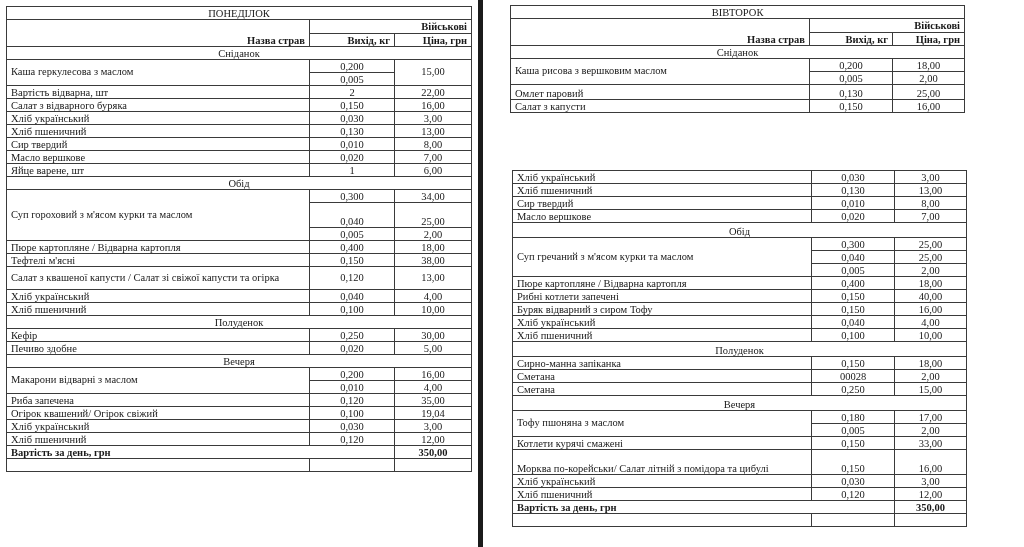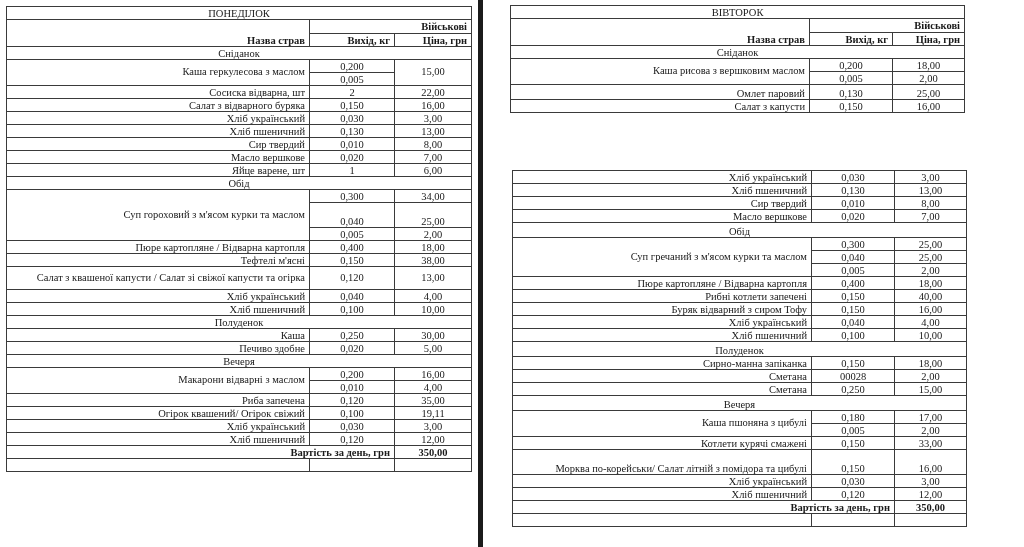--- a/index.html
+++ b/index.html
@@ -13,21 +13,21 @@
   .divider-v { position: absolute; background: #1b1b1b; }
   .divider-h { position: absolute; background: #1b1b1b; }
   table.menu {
     border-collapse: collapse; table-layout: fixed;
     font-size: 10.5px; line-height: 1;
   }
   table.menu td {
     border: 1px solid #3a3a3a; padding: 0 4px; height: 12px;
     white-space: nowrap; overflow: hidden; vertical-align: bottom;
   }
-  td.name { text-align: right; }
+  td.name { text-align: left; }
   td.num { text-align: center; }
   td.hdr { font-weight: bold; text-align: right; vertical-align: middle; }
   td.total { font-weight: bold; }
   td.section { text-align: center; }
   td.name.mid { vertical-align: middle; }
   td.num.mid { vertical-align: middle; }
   td.empty { height: 10px; }
 </style>
 </head>
 <body>
@@ -56,21 +56,21 @@
         </tr>
     <tr>
       <td rowspan="2" class="name mid">Каша геркулесова з маслом</td>
       <td class="num">0,200</td>
       <td rowspan="2" class="num mid">15,00</td>
     </tr>
     <tr>
       <td class="num">0,005</td>
     </tr>
     <tr>
-          <td class="name">Сосиска відварна, шт</td>
+          <td class="name">Вартість відварна, шт</td>
           <td class="num">2</td>
           <td class="num">22,00</td>
         </tr>
     <tr>
           <td class="name">Салат з відварного буряка</td>
           <td class="num">0,150</td>
           <td class="num">16,00</td>
         </tr>
     <tr>
           <td class="name">Хліб український</td>
@@ -137,21 +137,21 @@
     <tr>
           <td class="name">Хліб пшеничний</td>
           <td class="num">0,100</td>
           <td class="num">10,00</td>
         </tr>
 
     <tr>
           <td colspan="3" class="section">Полуденок</td>
         </tr>
     <tr>
-          <td class="name">Каша</td>
+          <td class="name">Кефір</td>
           <td class="num">0,250</td>
           <td class="num">30,00</td>
         </tr>
     <tr>
           <td class="name">Печиво здобне</td>
           <td class="num">0,020</td>
           <td class="num">5,00</td>
         </tr>
 
     <tr>
@@ -167,21 +167,21 @@
       <td class="num">4,00</td>
     </tr>
     <tr>
           <td class="name">Риба запечена</td>
           <td class="num">0,120</td>
           <td class="num">35,00</td>
         </tr>
     <tr>
           <td class="name">Огірок квашений/ Огірок свіжий</td>
           <td class="num">0,100</td>
-          <td class="num">19,11</td>
+          <td class="num">19,04</td>
         </tr>
     <tr>
           <td class="name">Хліб український</td>
           <td class="num">0,030</td>
           <td class="num">3,00</td>
         </tr>
     <tr>
           <td class="name">Хліб пшеничний</td>
           <td class="num">0,120</td>
           <td class="num">12,00</td>
@@ -335,21 +335,21 @@
     <tr>
           <td class="name">Сметана</td>
           <td class="num">0,250</td>
           <td class="num">15,00</td>
         </tr>
 
     <tr>
           <td colspan="3" class="section" style="height:14px">Вечеря</td>
         </tr>
     <tr>
-      <td rowspan="2" class="name mid">Каша пшоняна з цибулі</td>
+      <td rowspan="2" class="name mid">Тофу пшоняна з маслом</td>
       <td class="num">0,180</td>
       <td class="num">17,00</td>
     </tr>
     <tr>
       <td class="num">0,005</td>
       <td class="num">2,00</td>
     </tr>
     <tr>
           <td class="name">Котлети курячі смажені</td>
           <td class="num">0,150</td>

